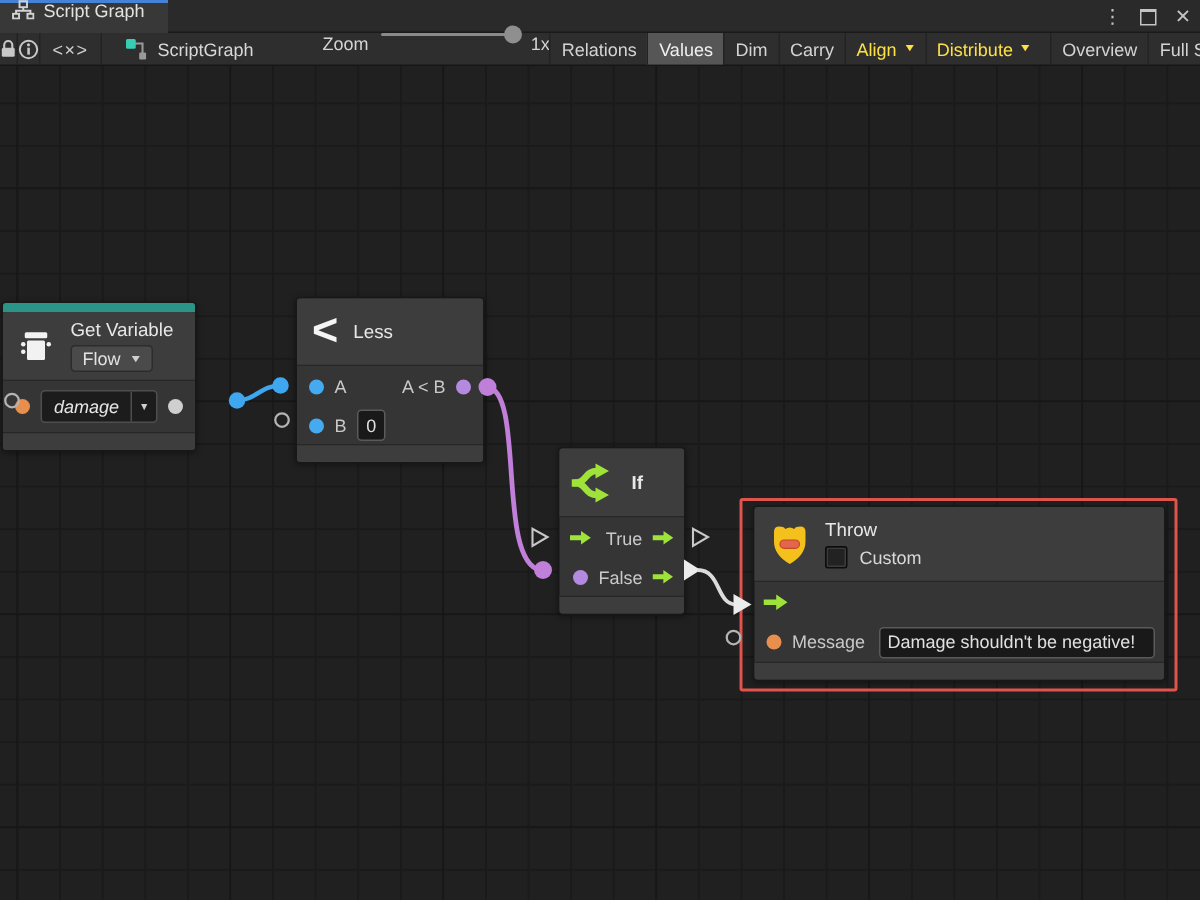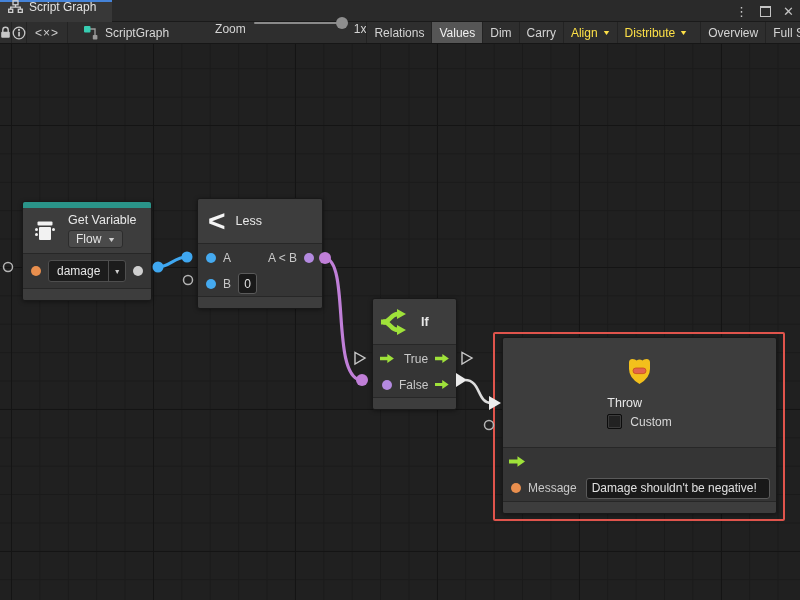--- a/index.html
+++ b/index.html
@@ -78,21 +78,21 @@
   .right-group{margin-left:auto;display:flex;align-items:center;gap:7px;}
   .mini-dd{
     display:inline-flex;align-items:center;gap:7px;background:#4a4a4a;border:1px solid #2c2c2c;
     border-radius:3px;padding:1px 7px;font-size:12px;color:#e2e2e2;margin-top:3px;
   }
   .mini-dd .arr{font-size:7px;color:#cfcfcf;transform:scaleX(1.3);}
   .value-dd{
     display:inline-flex;align-items:stretch;background:#1c1c1c;border:1px solid #4e4e4e;
     border-radius:3px;font-size:12px;color:#e6e6e6;height:20px;overflow:hidden;
   }
-  .value-dd .txt{display:flex;align-items:center;padding:0 8px;}
+  .value-dd .txt{display:flex;align-items:center;padding:0 8px;font-style:italic;}
   .value-dd .arr{display:flex;align-items:center;justify-content:center;width:17px;border-left:1px solid #4e4e4e;font-size:7px;color:#cfcfcf;transform-origin:center;}
   .field{
     background:#191919;border:1px solid #5a5a5a;border-radius:3px;color:#e0e0e0;
     font-size:12px;font-family:"Liberation Sans","DejaVu Sans",sans-serif;
     padding:1px 5px;height:17px;box-sizing:content-box;
   }
   .field.tiny{width:9px;text-align:center;padding:1px 4px;}
   .lt-icon{font-size:30px;font-weight:bold;color:#f5f5f5;line-height:26px;}
   .checkbox{width:13px;height:13px;background:#222;border:1px solid #0c0c0c;border-radius:2px;box-shadow:inset 0 0 0 1px #3c3c3c;flex:0 0 auto;}
   .check-row{display:flex;align-items:center;gap:8px;margin-top:4px;font-size:12px;color:#d8d8d8;}
@@ -171,21 +171,21 @@
       <span>Distribute</span>
       <span class="dd-arrow-sm">▼</span>
     </div>
     <div class="tbtn gap-before">Overview</div>
     <div class="tbtn">Full Screen</div>
   </div>
 </div>
 
 <div class="canvas">
 
-  <div class="node" style="left:22px;top:157px;width:130px;">
+  <div class="node" style="left:1px;top:157px;width:130px;">
     <div class="teal-bar"></div>
     <div class="node-header" style="padding:5px 9px;">
       <svg width="26" height="26" viewBox="0 0 26 26">
         <g fill="#f2f2f2">
           <rect x="5.5" y="3.5" width="15" height="4" rx="1"></rect>
           <rect x="7" y="9" width="12" height="13" rx="1"></rect>
           <circle cx="4.5" cy="11.5" r="1.5"></circle>
           <circle cx="4.5" cy="16.5" r="1.5"></circle>
           <circle cx="21.5" cy="11.5" r="1.5"></circle>
         </g>
@@ -259,21 +259,21 @@
       <span>False</span>
       <svg width="16" height="11" viewBox="0 0 17 11" style="margin-left:auto;">
         <path d="M0 3.5 L9 3.5 L9 0 L17 5.5 L9 11 L9 7.5 L0 7.5 Z" fill="#9fe23a"></path>
       </svg>
     </div>
     <div class="node-footer"></div>
   </div>
 
   <div class="node" style="left:502px;top:293px;width:275px;">
     <div class="selection-rect"></div>
-    <div class="node-header" style="padding:18px 10px;flex-direction:column;">
+    <div class="node-header" style="padding:8px 10px;">
       <svg width="27" height="30" viewBox="0 0 27 30">
         <path d="M3 6.5 Q3 3 6.5 3 Q9.5 3 10.5 4.6 Q13.5 2.6 16.5 4.6 Q17.5 3 20.5 3 Q24 3 24 6.5 L24 13 Q24 22 13.5 28 Q3 22 3 13 Z" fill="#f3c01c"></path>
         <rect x="7" y="12" width="13" height="5.6" rx="2.8" fill="#e2654d" stroke="#c9491c" stroke-width="0.8"></rect>
       </svg>
       <div class="hcol">
         <div class="node-title">Throw</div>
         <div class="check-row">
           <span class="checkbox"></span>
           <span>Custom</span>
         </div>

